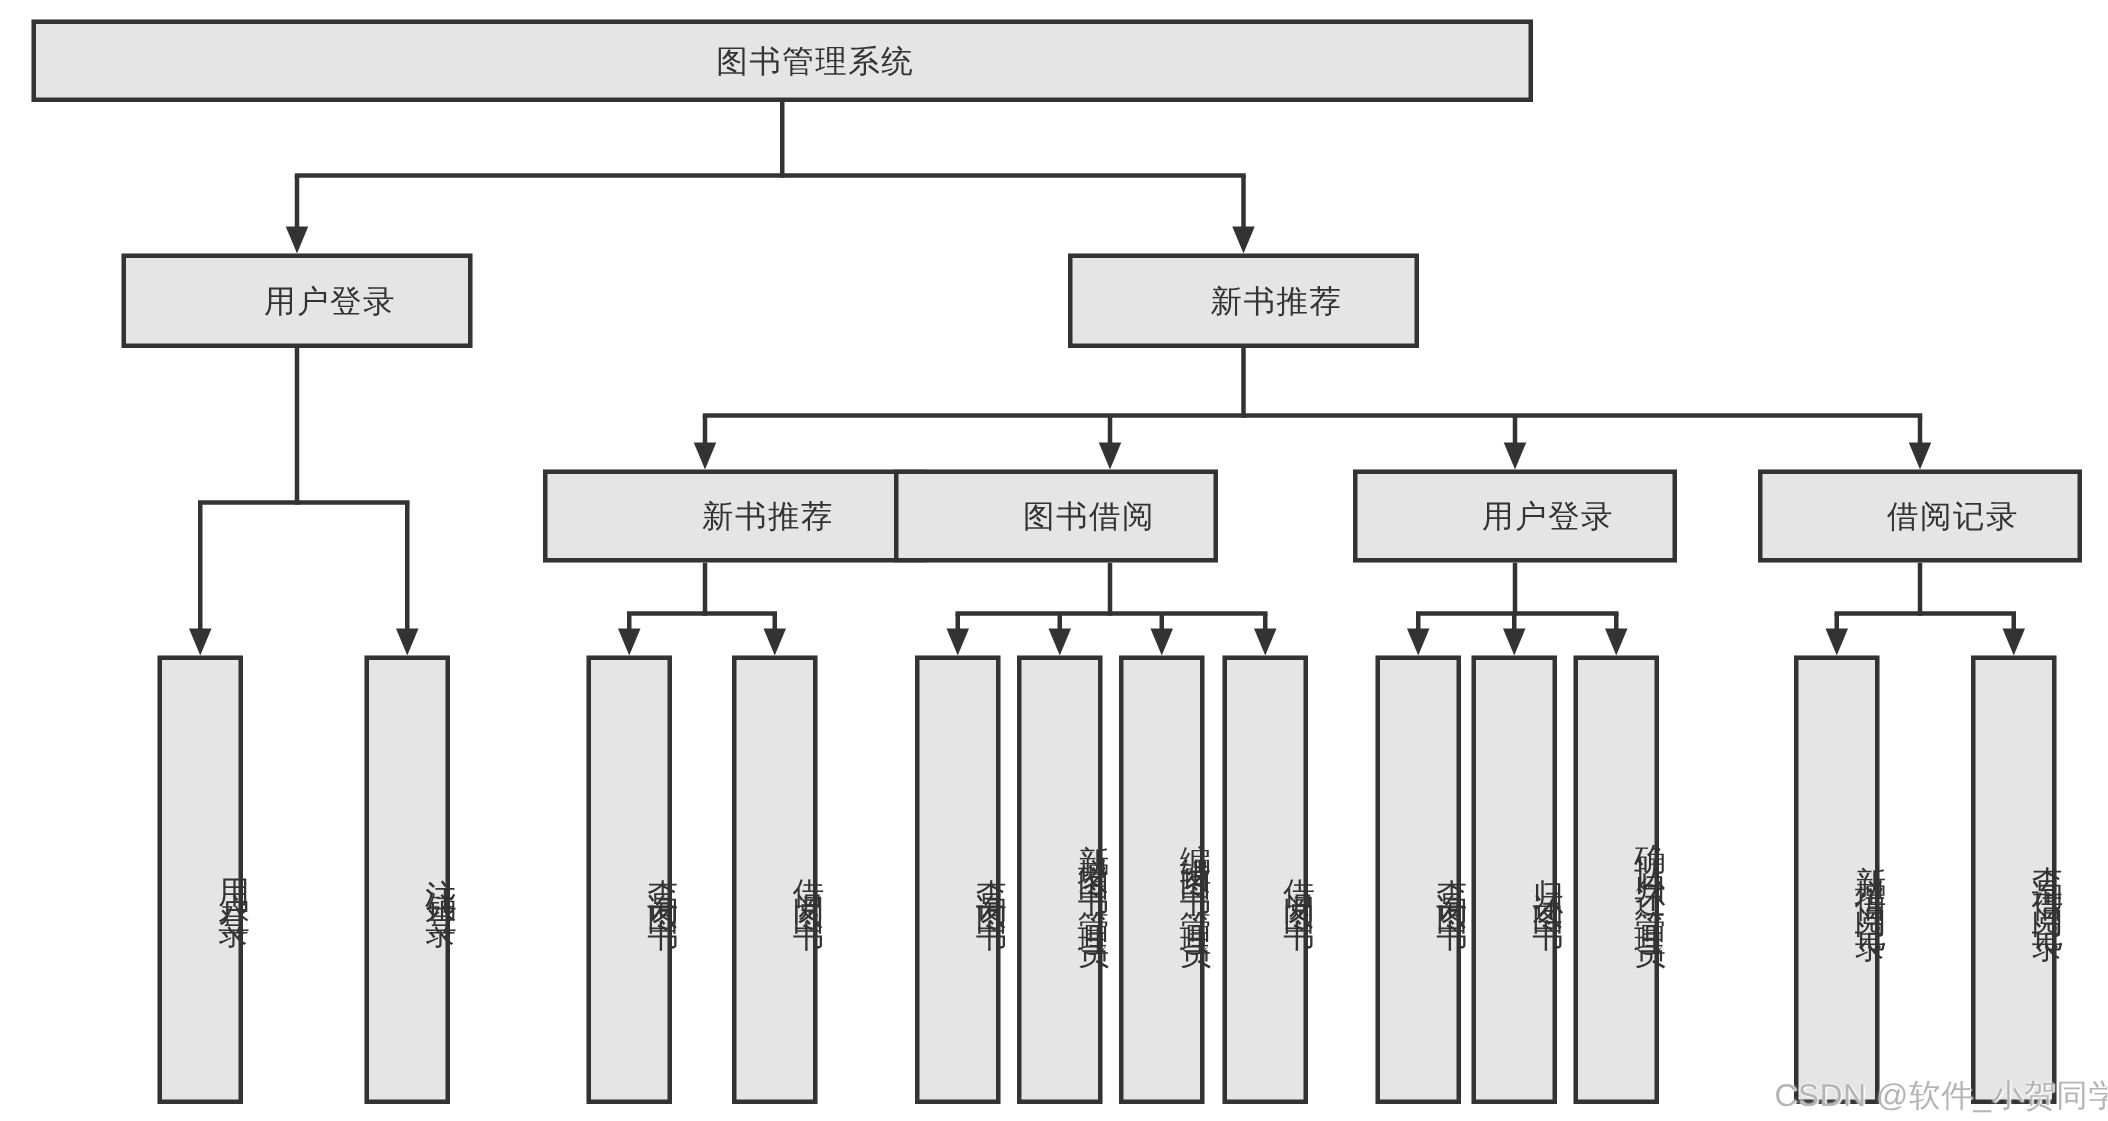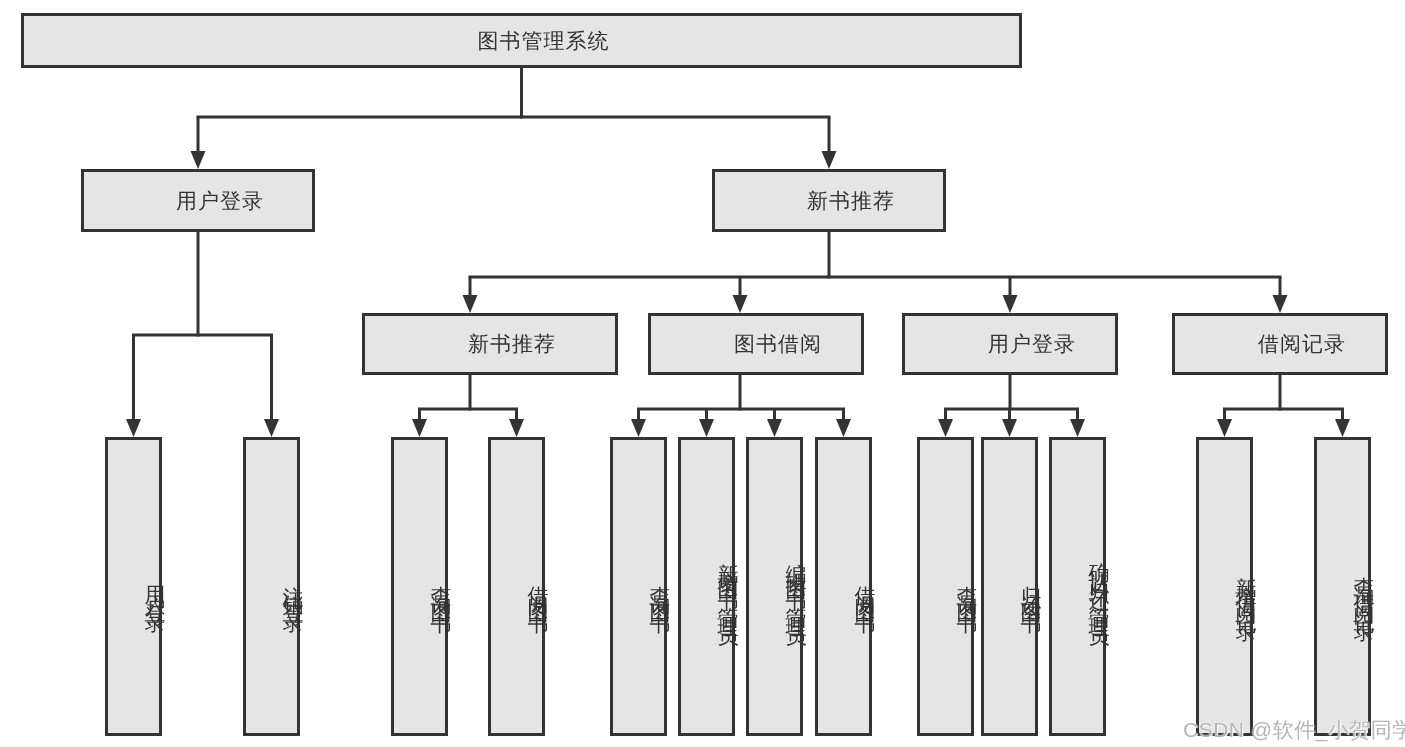--- a/index.html
+++ b/index.html
@@ -116,21 +116,21 @@
   <div class="node" style="left:81px;top:169px;width:234px;height:63px">
     <span>用户登录</span>
   </div>
   <div class="node" style="left:712px;top:169px;width:234px;height:63px">
     <span>新书推荐</span>
   </div>
 
   <div class="node" style="left:362px;top:313px;width:256px;height:62px">
     <span>新书推荐</span>
   </div>
-  <div class="node" style="left:648px;top:313px;width:216px;height:62px">
+  <div class="node" style="left:596px;top:313px;width:216px;height:62px">
     <span>图书借阅</span>
   </div>
   <div class="node" style="left:902px;top:313px;width:216px;height:62px">
     <span>用户登录</span>
   </div>
   <div class="node" style="left:1172px;top:313px;width:216px;height:62px">
     <span>借阅记录</span>
   </div>
 
   <div class="node v" style="left:105px;top:437px;width:57px;height:299px">

